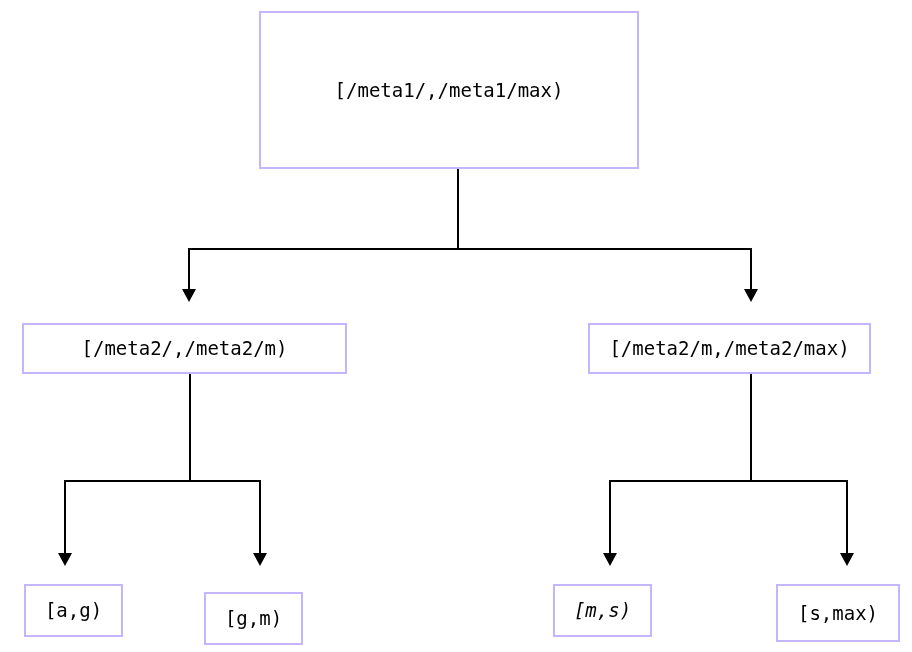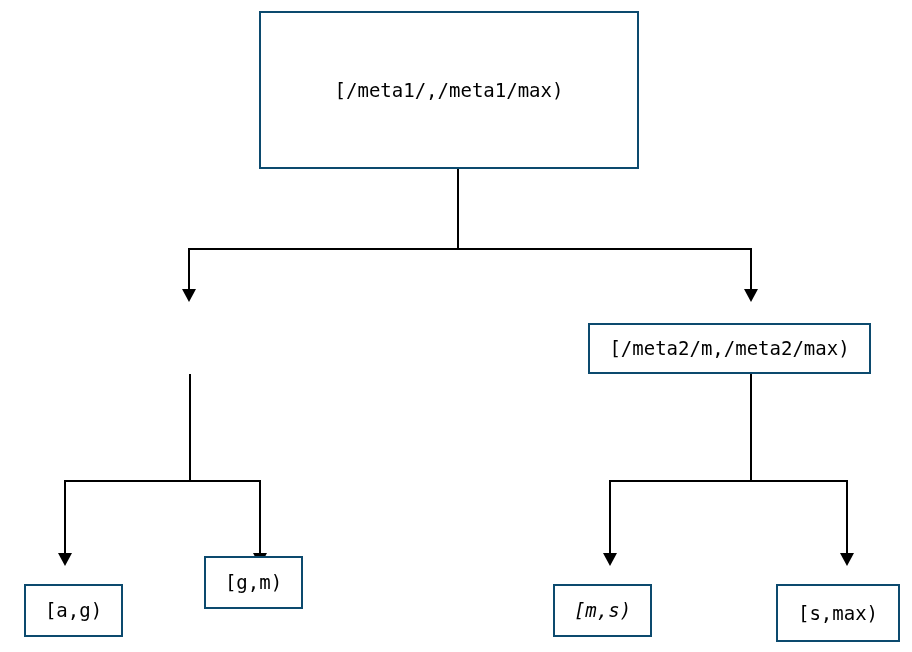--- a/index.html
+++ b/index.html
@@ -16,21 +16,21 @@
   }
   #canvas {
     position: relative;
     width: 912px;
     height: 652px;
     background: #ffffff;
   }
   .node {
     position: absolute;
     box-sizing: border-box;
-    border: 2px solid #0c4a6e;
+    border: 2px solid #c4b5fd;
     background: #ffffff;
     display: flex;
     align-items: center;
     justify-content: center;
     white-space: pre;
     letter-spacing: 0px;
   }
   .node-label {
     display: block;
     white-space: pre;
@@ -68,20 +68,23 @@
     <span class="node-label">[/meta1/,/meta1/max)</span>
   </div>
 
   <div class="edge-v" style="left:457px; top:169px; height:81px;"></div>
   <div class="edge-h" style="left:188px; top:248px; width:564px;"></div>
   <div class="edge-v" style="left:188px; top:248px; height:42px;"></div>
   <div class="arrowhead" style="left:182px; top:289px;"></div>
   <div class="edge-v" style="left:750px; top:248px; height:42px;"></div>
   <div class="arrowhead" style="left:744px; top:289px;"></div>
 
+  <div class="node node-mid" style="left:22px; top:323px; width:325px; height:51px;">
+    <span class="node-label">[/meta2/,/meta2/m)</span>
+  </div>
 
   <div class="node node-mid" style="left:588px; top:323px; width:283px; height:51px;">
     <span class="node-label">[/meta2/m,/meta2/max)</span>
   </div>
 
   <div class="edge-v" style="left:189px; top:374px; height:108px;"></div>
   <div class="edge-h" style="left:64px; top:480px; width:197px;"></div>
   <div class="edge-v" style="left:64px; top:480px; height:74px;"></div>
   <div class="arrowhead" style="left:58px; top:553px;"></div>
   <div class="edge-v" style="left:259px; top:480px; height:74px;"></div>
@@ -91,21 +94,21 @@
   <div class="edge-h" style="left:609px; top:480px; width:239px;"></div>
   <div class="edge-v" style="left:609px; top:480px; height:74px;"></div>
   <div class="arrowhead" style="left:603px; top:553px;"></div>
   <div class="edge-v" style="left:846px; top:480px; height:74px;"></div>
   <div class="arrowhead" style="left:840px; top:553px;"></div>
 
   <div class="node node-leaf" style="left:24px; top:584px; width:99px; height:53px;align-items:center;">
     <span class="node-label">[a,g)</span>
   </div>
 
-  <div class="node node-leaf" style="left:204px; top:556px; width:99px; height:53px;">
+  <div class="node node-leaf" style="left:204px; top:592px; width:99px; height:53px;">
     <span class="node-label">[g,m)</span>
   </div>
 
   <div class="node node-leaf" style="left:553px; top:584px; width:99px; height:53px;font-style:italic;">
     <span class="node-label">[m,s)</span>
   </div>
 
   <div class="node node-leaf" style="left:776px; top:584px; width:124px; height:58px;">
     <span class="node-label">[s,max)</span>
   </div>

